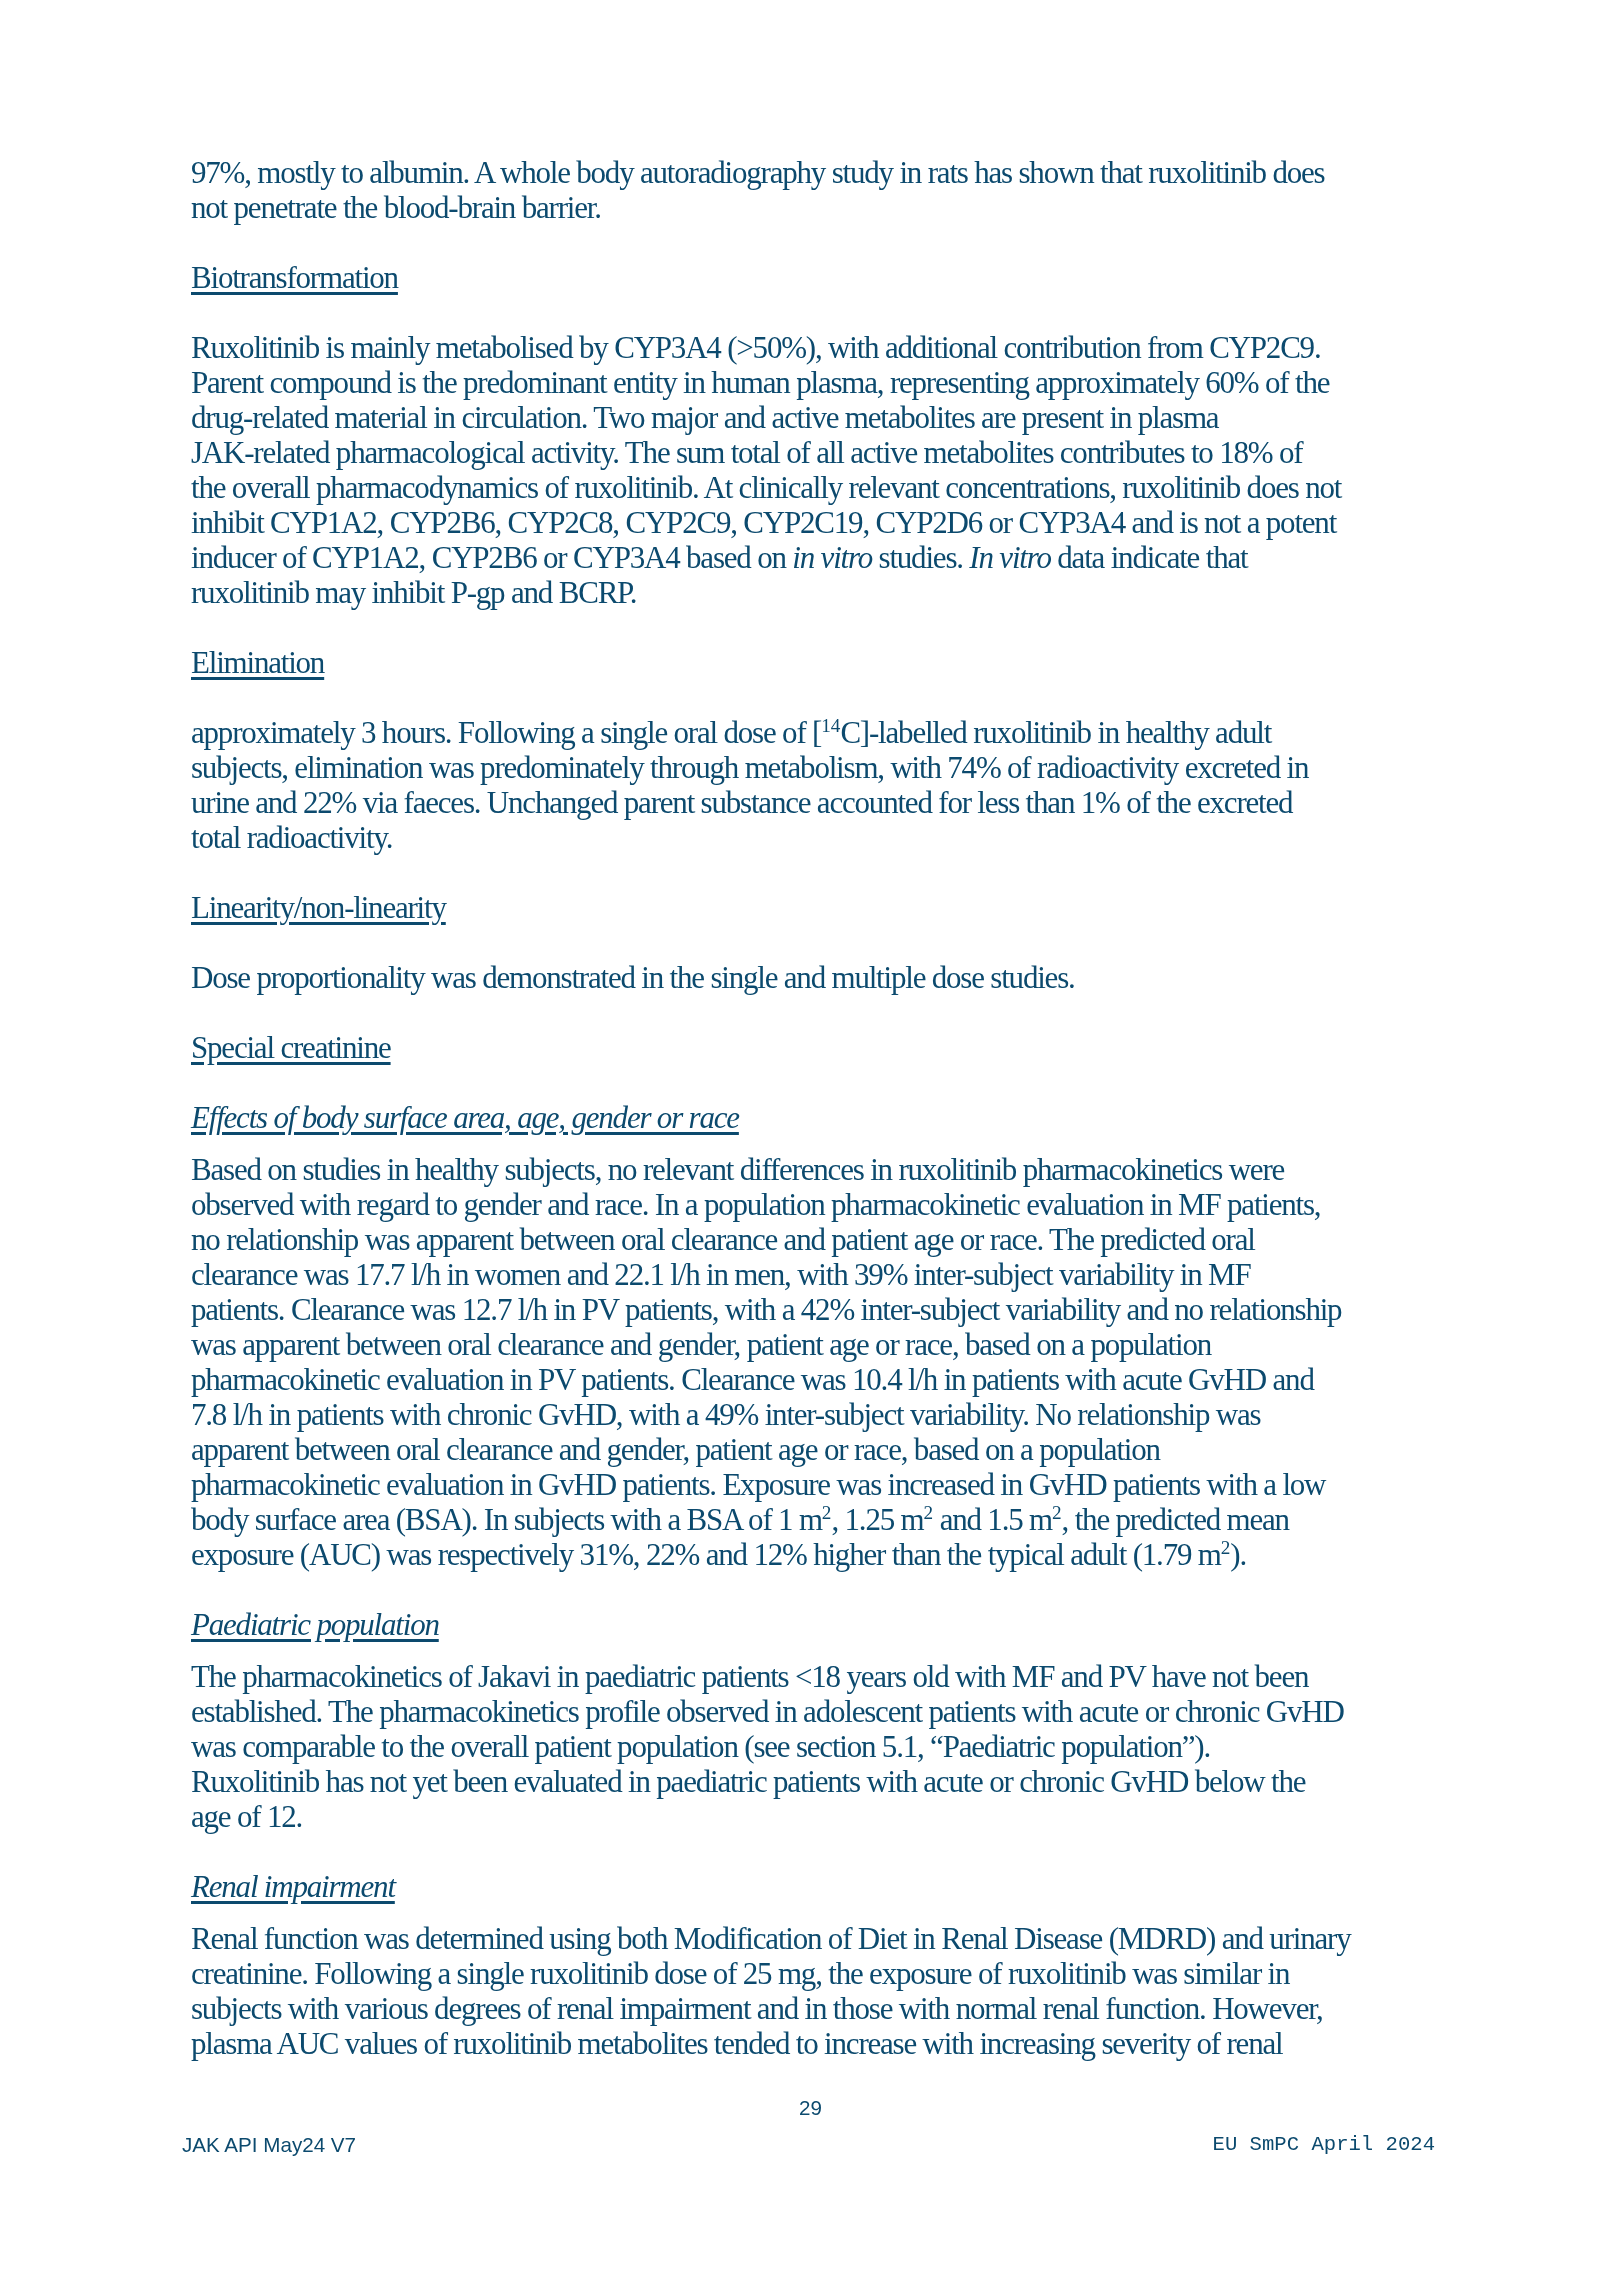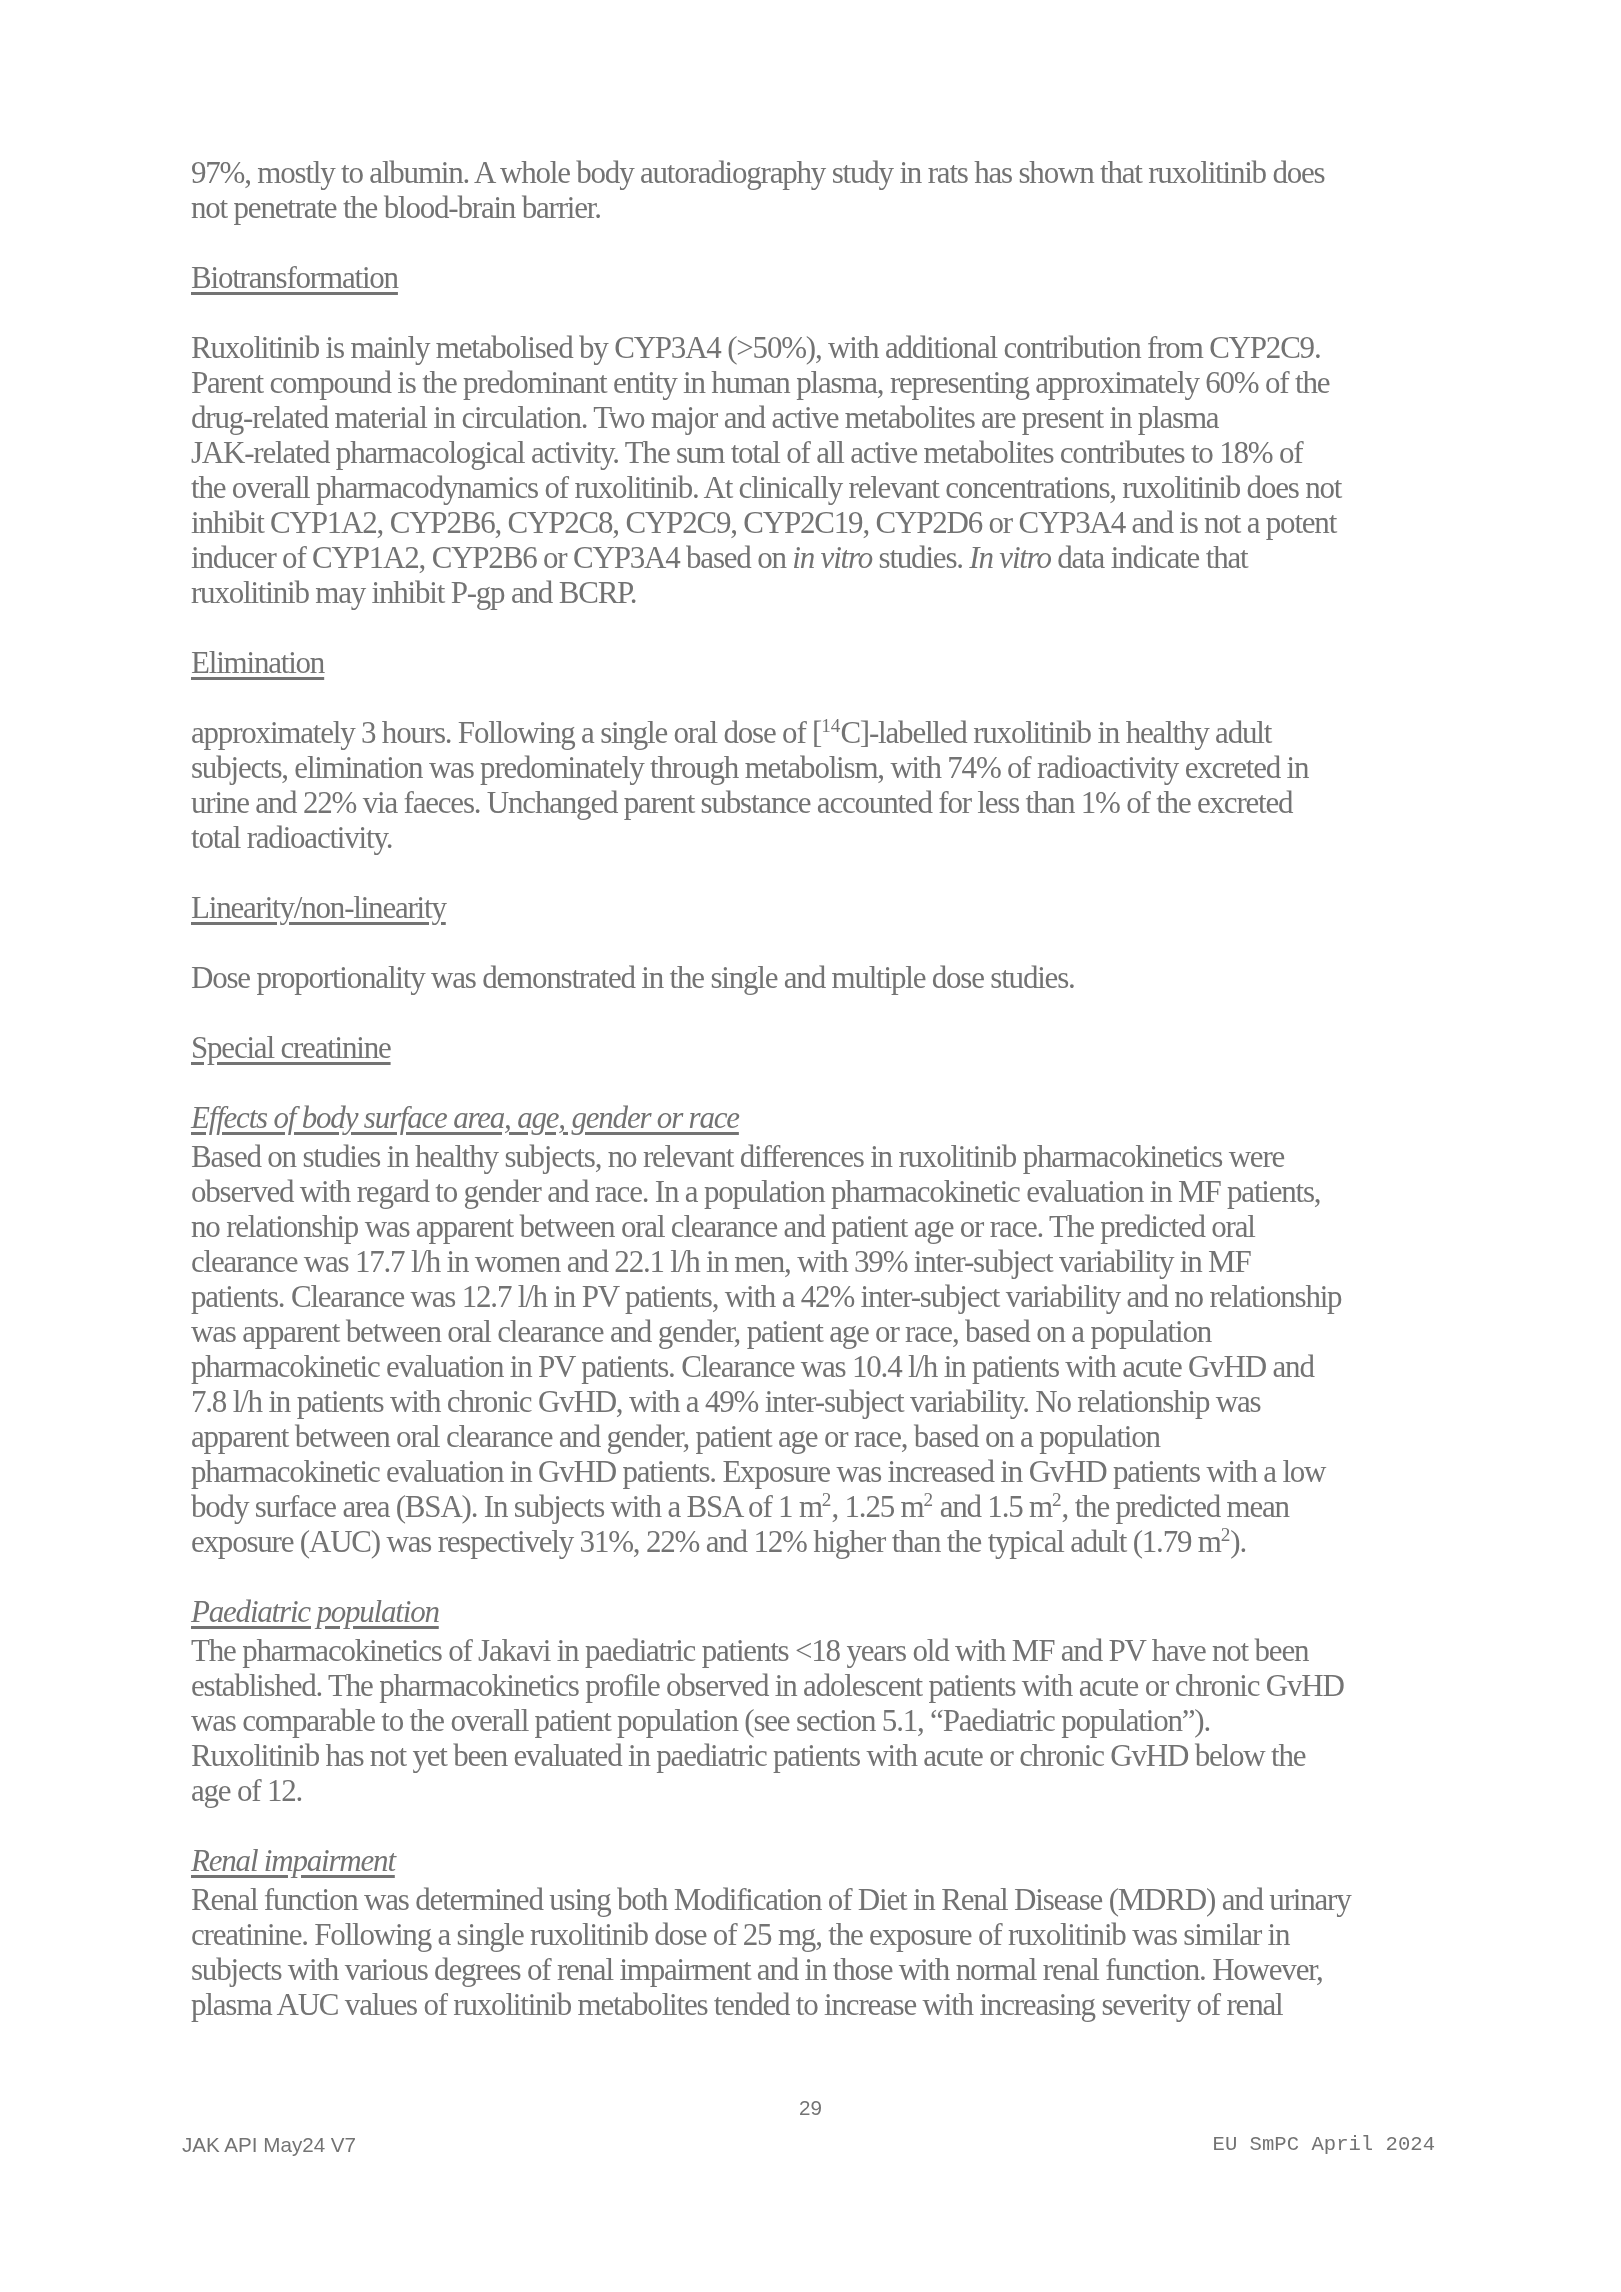--- a/index.html
+++ b/index.html
@@ -5,33 +5,33 @@
   html, body {
     margin: 0;
     padding: 0;
     background: #ffffff;
   }
   .page {
     position: relative;
     width: 1621px;
     height: 2293px;
     background: #ffffff;
-    color: #737373;
+    color: #0c4a6e;
     font-family: "Liberation Serif", "DejaVu Serif", serif;
     overflow: hidden;
   }
   .content {
     position: absolute;
     left: 191px;
     top: 155px;
     width: 1274px;
   }
   .block { margin: 0; }
   .block + .block { margin-top: 35px; }
-  .block.subheading + .block.body { margin-top: 4px; }
+  .block.subheading + .block.body { margin-top: 17px; }
   .line {
     font-size: 31px;
     line-height: 35px;
     letter-spacing: -1.2px;
     white-space: nowrap;
   }
   .heading .line {
     text-decoration: underline;
     text-underline-offset: 3.9px;
   }

